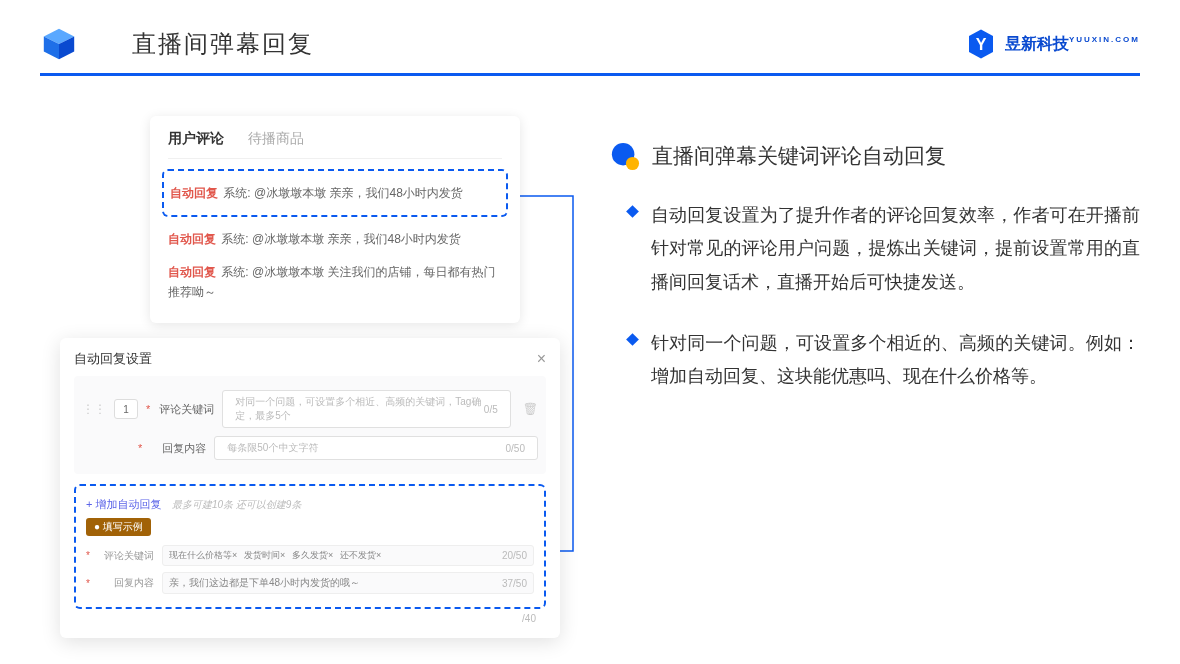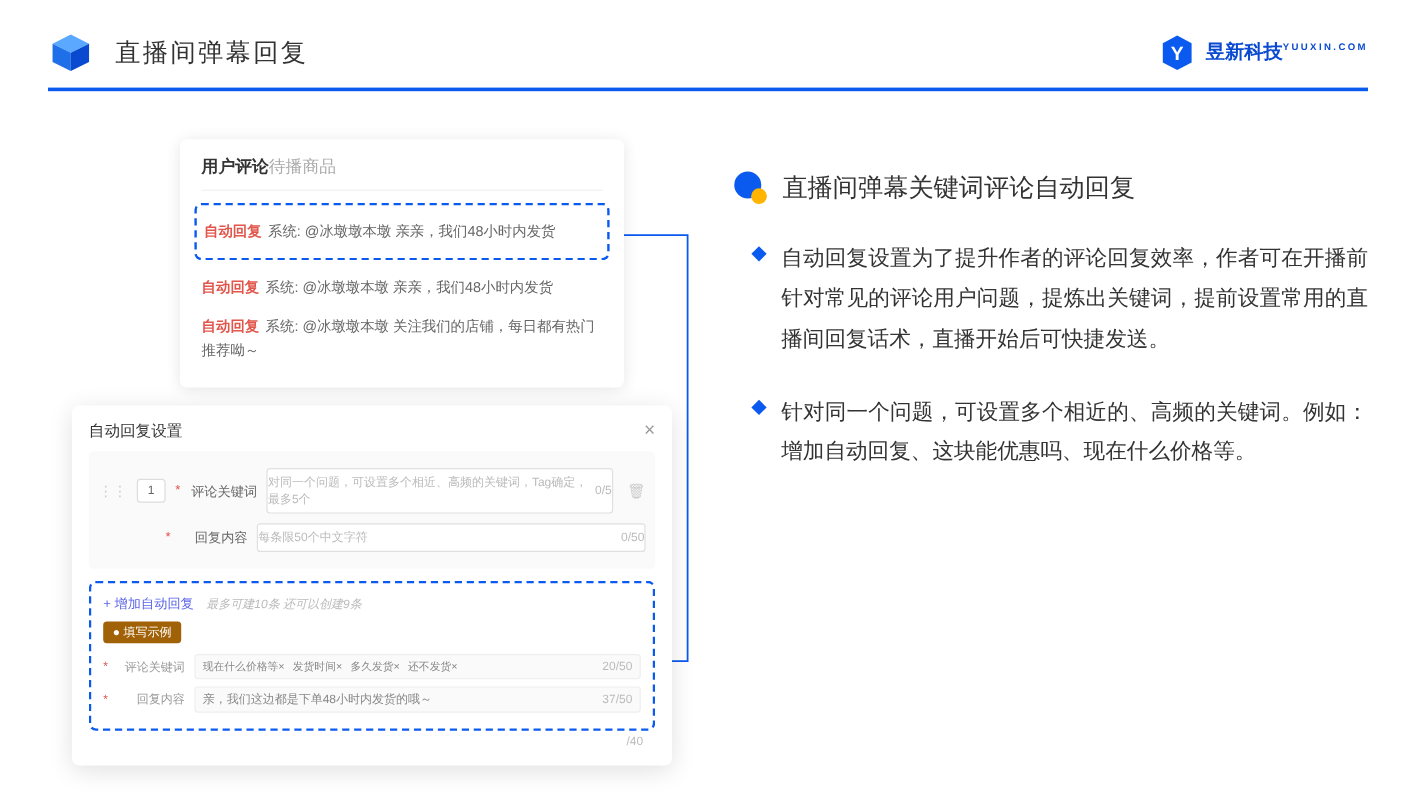--- a/index.html
+++ b/index.html
@@ -1,50 +1,50 @@
 <!DOCTYPE html>
 <html><head>
 <meta charset="utf-8">
 <style>
   * { box-sizing: border-box; margin: 0; padding: 0; }
   body { font-family: "Microsoft YaHei", sans-serif; background: #fff; width: 1180px; height: 664px; position: relative; }
   
   .header { display: flex; align-items: center; justify-content: space-between; padding: 25px 40px 10px 40px; }
   .header-left { display: flex; align-items: center; gap: 18px; }
   .cube-icon { width: 38px; height: 38px; position: relative; }
-  .page-title { font-size: 21px; color: #333; font-weight: 400; letter-spacing: 2px; }
+  .page-title { font-size: 24px; color: #333; font-weight: 400; letter-spacing: 2px; margin-left: 36px; }
   .brand { display: flex; align-items: center; gap: 8px; }
   .brand-logo { width: 32px; height: 32px; }
   .brand-text { display: flex; flex-direction: row; line-height: 1; }
   .brand-cn { font-size: 16px; color: #0a4ad0; font-weight: bold; }
   .brand-en { font-size: 8px; color: #0a4ad0; letter-spacing: 2px; font-weight: bold; }
   .header-rule { height: 3px; background: #0a5af0; margin: 0 40px; }
   
   .content { display: flex; padding: 40px 40px 0 60px; gap: 30px; align-items: flex-start; }
   .left-col { position: relative; width: 500px; height: 480px; }
   .right-col { flex: 1; padding-top: 25px; padding-left: 20px; }
   
   .card-comments { position: absolute; top: 0; left: 90px; width: 370px; background: #fff; box-shadow: 0 2px 12px rgba(0,0,0,0.1); border-radius: 6px; padding: 14px 18px 14px 18px; z-index: 1; }
-  .tabs { display: flex; font-size: 14px; border-bottom: 1px solid #f0f0f0; padding-bottom: 10px; margin-bottom: 12px; text-align: right; }
+  .tabs { display: flex; gap: 24px; font-size: 14px; border-bottom: 1px solid #f0f0f0; padding-bottom: 10px; margin-bottom: 12px; text-align: right; }
   .tab { color: #aaa; cursor: pointer; }
   .tab.active { color: #333; font-weight: 600; }
   .comment-row { font-size: 12px; color: #666; line-height: 1.7; padding: 6px 0; }
   .tag-reply { color: #e1574c; font-weight: 600; margin-right: 2px; }
   .comment-highlight { border: 2px dashed #0a5af0; border-radius: 6px; padding: 6px 6px; margin: -2px -6px 6px -6px; }
   
   .card-settings { position: absolute; top: 222px; left: 0; width: 500px; background: #fff; box-shadow: 0 4px 20px rgba(0,0,0,0.12); border-radius: 6px; padding: 12px 14px 14px 14px; z-index: 2; }
   .settings-head { display: flex; justify-content: space-between; align-items: center; font-size: 13px; color: #333; padding-bottom: 8px; }
   .close-x { color: #999; font-size: 16px; cursor: pointer; }
   .settings-body { background: #fafafb; padding: 10px 8px; border-radius: 4px; margin-bottom: 10px; }
   .field-row { display: flex; align-items: center; gap: 8px; font-size: 11px; padding: 4px 0; }
   .drag-h { color: #ccc; font-size: 12px; }
   .seq-box { width: 24px; height: 20px; background: #fff; border: 1px solid #ddd; border-radius: 3px; display: flex; align-items: center; justify-content: center; font-size: 10px; color: #666; }
   .red-ast { color: #e1574c; }
   .label { color: #666; width: 56px; text-align: right; }
-  .input-like { flex: 1; background: #fff; border: 1px solid #e0e0e0; border-radius: 3px; padding: 4px 0; font-size: 10px; color: #bbb; display: flex; justify-content: space-between; align-items: center; min-height: 22px; }
+  .input-like { flex: 1; background: #fff; border: 1px solid #e0e0e0; border-radius: 3px; padding: 4px 12px; font-size: 10px; color: #bbb; display: flex; justify-content: space-between; align-items: center; min-height: 22px; }
   .count { color: #bbb; font-size: 10px; }
   .trash { color: #ccc; font-size: 12px; margin-left: 4px; }
   
   .settings-lower { border: 2px dashed #0a5af0; border-radius: 6px; padding: 8px 10px 10px 10px; }
   .add-link { color: #5a63e8; font-size: 11px; margin-right: 6px; }
   .hint { color: #bbb; font-size: 10px; font-style: italic; }
   .example-badge { background: #a16207; color: #fff; font-size: 10px; padding: 2px 8px; border-radius: 3px; display: inline-block; margin: 6px 0; }
   .ex-row { display: flex; align-items: center; gap: 8px; font-size: 10px; padding: 3px 0; }
   .ex-label { color: #999; width: 56px; text-align: right; }
   .ex-input { flex: 1; background: #fafafb; border: 1px solid #eee; border-radius: 3px; padding: 3px 6px; display: flex; justify-content: space-between; align-items: center; min-height: 20px; }

